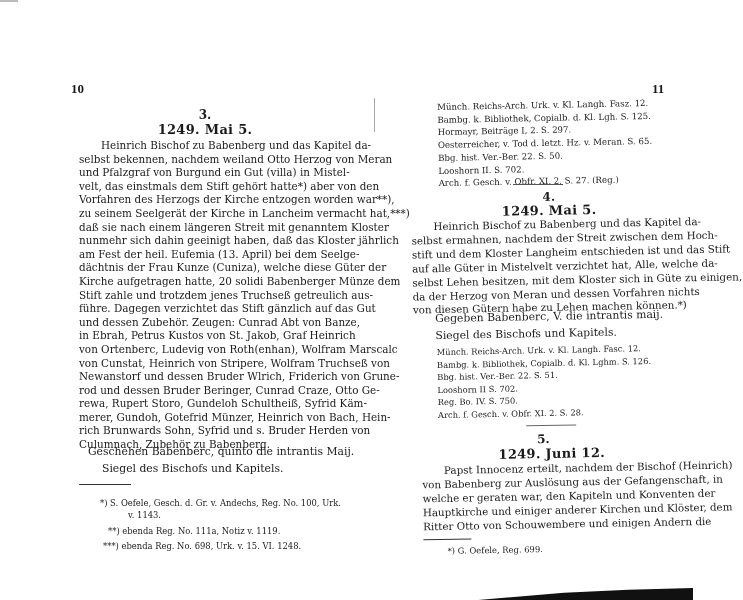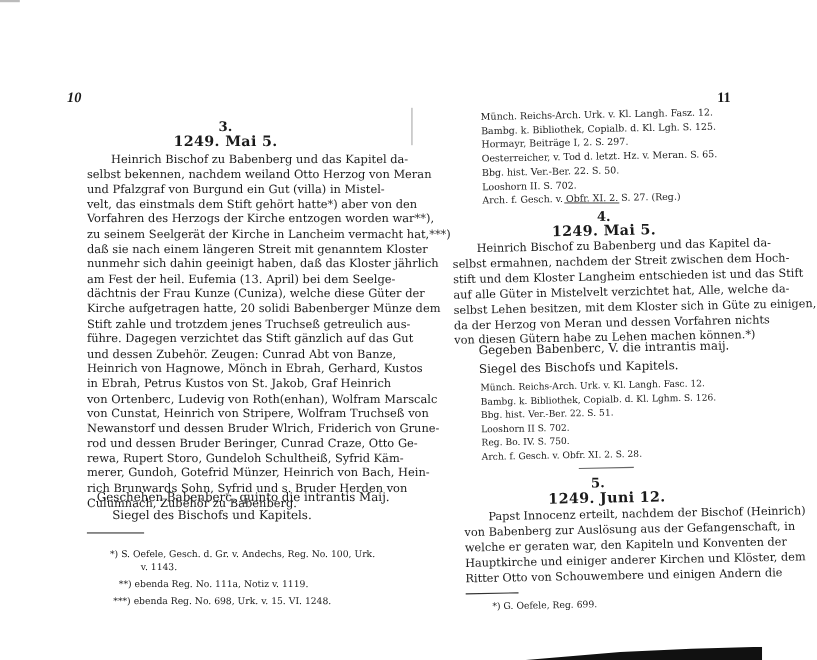--- a/index.html
+++ b/index.html
@@ -27,41 +27,40 @@
   #top-left-mark { position: absolute; left: 0; top: 0; width: 18px; height: 2px; background: #bbb; }
   #spine-mark { position: absolute; left: 374px; top: 98px; width: 1px; height: 34px; background: #aaa; }
 </style>
 </head>
 <body>
 
 <div id="top-left-mark"></div>
 <div id="spine-mark"></div>
 
 <div class="page" id="left-page">
-  <div class="pagenum" style="left:61px; top:81px;font-style:italic;">10</div>
+  <div class="pagenum" style="left:71px; top:81px;">10</div>
 
   <div class="sec-num" style="left:130px; width:150px; top:108px;">3.</div>
   <div class="sec-date" style="left:130px; width:150px; top:122px;">1249. Mai 5.</div>
 
   <div class="body-text" style="left:79px; width:256px; top:139px; font-size:10.4px;">
     <span class="ln indent-first">Heinrich Bischof zu Babenberg und das Kapitel da-</span>
     <span class="ln">selbst bekennen, nachdem weiland Otto Herzog von Meran</span>
     <span class="ln">und Pfalzgraf von Burgund ein Gut (villa) in Mistel-</span>
     <span class="ln">velt, das einstmals dem Stift gehört hatte*) aber von den</span>
     <span class="ln">Vorfahren des Herzogs der Kirche entzogen worden war**),</span>
     <span class="ln">zu seinem Seelgerät der Kirche in Lancheim vermacht hat,***)</span>
     <span class="ln">daß sie nach einem längeren Streit mit genanntem Kloster</span>
     <span class="ln">nunmehr sich dahin geeinigt haben, daß das Kloster jährlich</span>
     <span class="ln">am Fest der heil. Eufemia (13. April) bei dem Seelge-</span>
     <span class="ln">dächtnis der Frau Kunze (Cuniza), welche diese Güter der</span>
     <span class="ln">Kirche aufgetragen hatte, 20 solidi Babenberger Münze dem</span>
     <span class="ln">Stift zahle und trotzdem jenes Truchseß getreulich aus-</span>
     <span class="ln">führe. Dagegen verzichtet das Stift gänzlich auf das Gut</span>
     <span class="ln">und dessen Zubehör. Zeugen: Cunrad Abt von Banze,</span>
-    <span class="ln">Heinrich von Hagnowe, Mönch in Ebrah, Gerhard, Kustos</span>
     <span class="ln">in Ebrah, Petrus Kustos von St. Jakob, Graf Heinrich</span>
     <span class="ln">von Ortenberc, Ludevig von Roth(enhan), Wolfram Marscalc</span>
     <span class="ln">von Cunstat, Heinrich von Stripere, Wolfram Truchseß von</span>
     <span class="ln">Newanstorf und dessen Bruder Wlrich, Friderich von Grune-</span>
     <span class="ln">rod und dessen Bruder Beringer, Cunrad Craze, Otto Ge-</span>
     <span class="ln">rewa, Rupert Storo, Gundeloh Schultheiß, Syfrid Käm-</span>
     <span class="ln">merer, Gundoh, Gotefrid Münzer, Heinrich von Bach, Hein-</span>
     <span class="ln">rich Brunwards Sohn, Syfrid und s. Bruder Herden von</span>
     <span class="ln last">Culumnach, Zubehör zu Babenberg.</span>
   </div>

